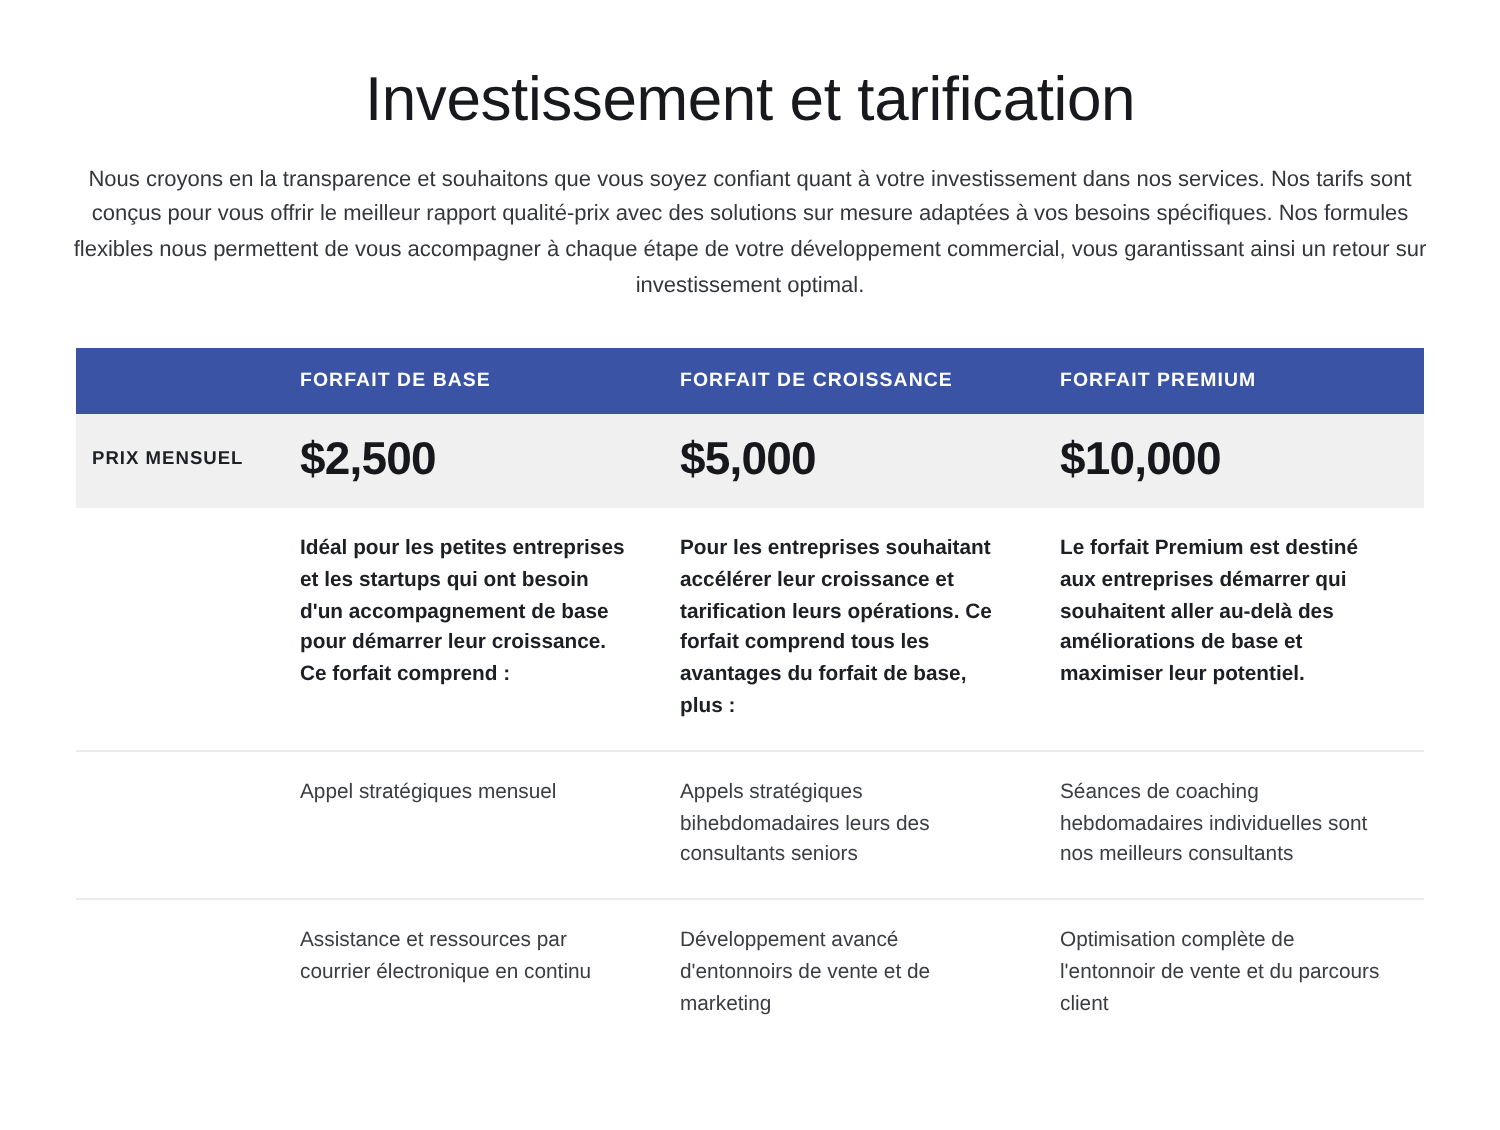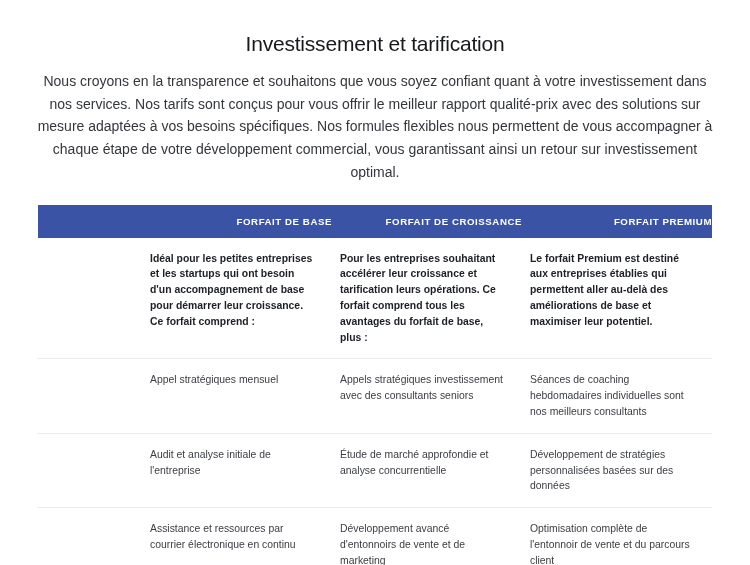--- a/index.html
+++ b/index.html
@@ -19,56 +19,56 @@
   .page {
     width: 750px;
     height: 565px;
     padding: 0;
     position: relative;
   }
 
   
   .page-title {
     text-align: center;
-    font-size: 21px;
+    font-size: 31px;
     font-weight: 400;
     letter-spacing: -0.2px;
     color: #17191d;
     margin: 0;
     padding-top: 32px;
     line-height: 1.15;
   }
 
   .intro {
     margin: 0 auto;
     padding-top: 14px;
     width: 684px;
     text-align: center;
-    font-size: 14px;
+    font-size: 11px;
     line-height: 1.62;
     color: #33363b;
   }
 
   
   .pricing-table {
     width: 674px;
     margin: 21px auto 0 auto;
     border-collapse: collapse;
     table-layout: fixed;
   }
 
   .pricing-table col.c-label { width: 104px; }
   .pricing-table col.c-plan  { width: 190px; }
 
   .thead-row {
     background: #3a53a5;
   }
   .thead-row th {
     padding: 11px 0 11px 0;
-    text-align: right;
+    text-align: left;
     font-size: 9.7px;
     font-weight: 700;
     letter-spacing: 0.55px;
     color: #ffffff;
     vertical-align: middle;
     text-transform: uppercase;
   }
   .thead-row th.plan-head { padding-left: 8px; }
   .thead-row th.empty-head { padding-left: 0; }
 
@@ -137,41 +137,41 @@
       <tr class="thead-row">
         <th class="empty-head"></th>
         <th class="plan-head">FORFAIT DE BASE</th>
         <th class="plan-head">FORFAIT DE CROISSANCE</th>
         <th class="plan-head">FORFAIT PREMIUM</th>
       </tr>
     </thead>
 
     <tbody>
 
+      <tr class="price-row">
+        <td class="price-label">PRIX MENSUEL</td>
+        <td class="price-value">$2,500</td>
+        <td class="price-value">$5,000</td>
+        <td class="price-value">$10,000</td>
+      </tr>
 
       <tr class="feature-row">
         <td class="spacer-cell"></td>
         <td class="lead">Idéal pour les petites entreprises et les startups qui ont besoin d'un accompagnement de base pour démarrer leur croissance. Ce forfait comprend :</td>
         <td class="lead">Pour les entreprises souhaitant accélérer leur croissance et tarification leurs opérations. Ce forfait comprend tous les avantages du forfait de base, plus :</td>
-        <td class="lead">Le forfait Premium est destiné aux entreprises établies qui permettent aller au-delà des améliorations de base et maximiser leur potentiel.</td>
+        <td class="lead">Le forfait Premium est destiné aux entreprises démarrer qui souhaitent aller au-delà des améliorations de base et maximiser leur potentiel.</td>
       </tr>
 
       <tr class="feature-row">
         <td class="spacer-cell"></td>
         <td>Appel stratégiques mensuel</td>
-        <td>Appels stratégiques investissement avec des consultants seniors</td>
+        <td>Appels stratégiques bihebdomadaires leurs des consultants seniors</td>
         <td>Séances de coaching hebdomadaires individuelles sont nos meilleurs consultants</td>
       </tr>
 
-      <tr class="feature-row">
-        <td class="spacer-cell"></td>
-        <td>Audit et analyse initiale de l'entreprise</td>
-        <td>Étude de marché approfondie et analyse concurrentielle</td>
-        <td>Développement de stratégies personnalisées basées sur des données</td>
-      </tr>
 
       <tr class="feature-row">
         <td class="spacer-cell"></td>
         <td>Assistance et ressources par courrier électronique en continu</td>
         <td>Développement avancé d'entonnoirs de vente et de marketing</td>
         <td>Optimisation complète de l'entonnoir de vente et du parcours client</td>
       </tr>
 
     </tbody>
   </table>

